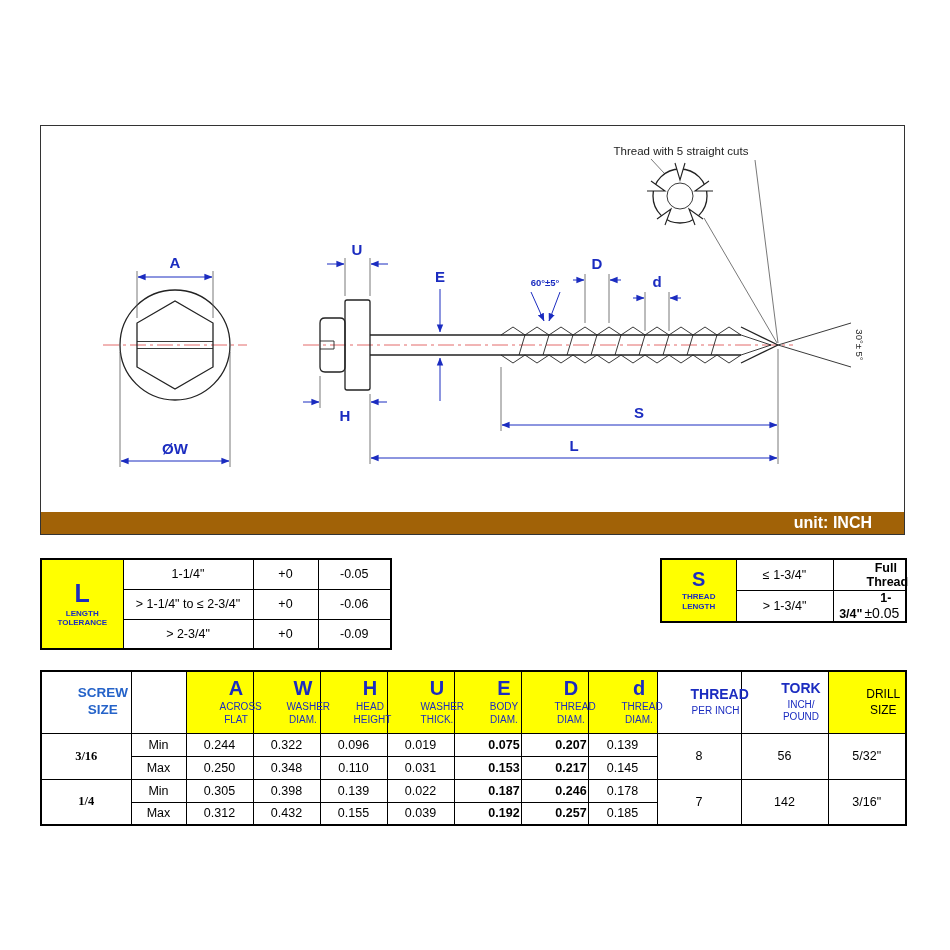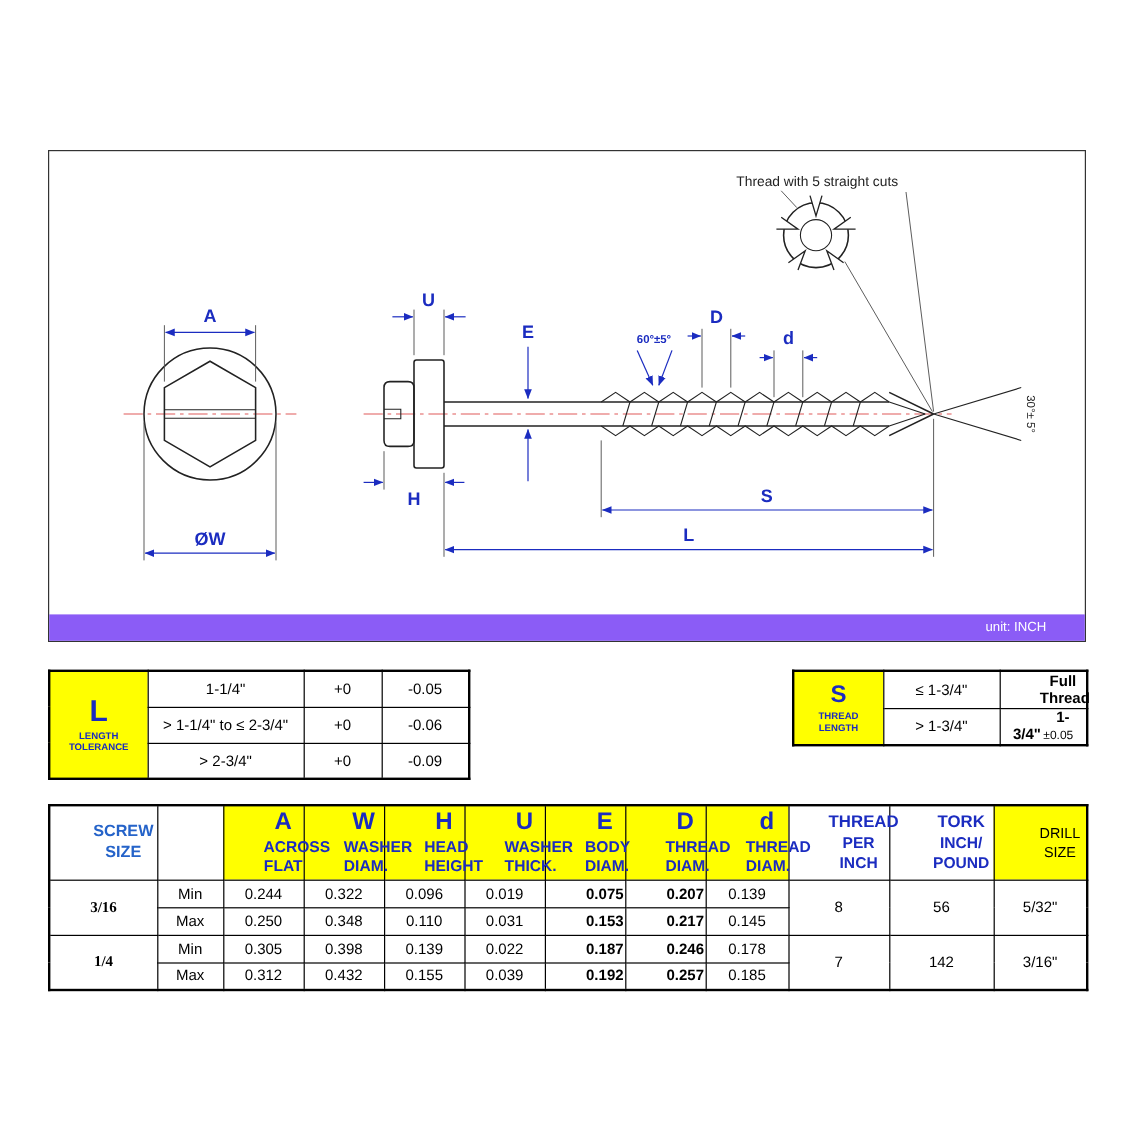--- a/index.html
+++ b/index.html
@@ -2,22 +2,22 @@
 <html><head>
 <meta charset="utf-8">
 <style>
   * { margin:0; padding:0; box-sizing:border-box; }
   html,body { width:950px; height:950px; background:#fff; font-family:"Liberation Sans", sans-serif; }
   .page { position:relative; width:950px; height:950px; background:#fff; overflow:hidden; }
 
   
   .drawing-box { position:absolute; left:40px; top:125px; width:865px; height:410px; border:1.5px solid #333; background:#fff; }
   .drawing-box svg { display:block; }
-  .unit-bar { position:absolute; left:0; right:0; bottom:0; height:22px; background:#8b5cf6; color:#fff;
-              font-size:11px; font-weight:normal; line-height:22px; text-align:right; padding-right:32px; }
+  .unit-bar { position:absolute; left:0; right:0; bottom:0; height:22px; background:#a16207; color:#fff;
+              font-size:16px; font-weight:bold; line-height:22px; text-align:right; padding-right:32px; }
 
   
   .ln  { fill:none; stroke:#222; stroke-width:1.3; }
   .ln2 { fill:none; stroke:#222; stroke-width:0.9; }
   .ext { fill:none; stroke:#555; stroke-width:0.8; }
   .dim { fill:none; stroke:#1b2cc0; stroke-width:1; }
   .cl  { fill:none; stroke:#e05a5a; stroke-width:0.9; stroke-dasharray:16 4 3 4; }
   .dimtxt  { fill:#1b2cc0; font:bold 15px "Liberation Sans", sans-serif; text-anchor:middle; }
   .angtxt  { fill:#1b2cc0; font:bold 9.5px "Liberation Sans", sans-serif; text-anchor:middle; }
   .notetxt { fill:#222; font:11.5px "Liberation Sans", sans-serif; text-anchor:middle; }
@@ -33,29 +33,29 @@
   .hdr-cap { font-size:8px; font-weight:bold; color:#1b2cc0; white-space:pre-line; line-height:1.2; margin-top:2px; }
 
   
   .tol-table { left:40px; top:558px; width:352px; }
   .tol-table td { height:30px; font-size:12.5px; }
 
   
   .thr-table { left:660px; top:558px; width:247px; }
   .thr-table td { height:31px; font-size:12.5px; }
   .bold { font-weight:bold;padding-left:33px; }
-  .tol-small { font-size:10px; margin-left:2px; }
+  .tol-small { font-size:14px; margin-left:2px; }
 
   
   .spec-table { left:40px; top:670px; width:867px; }
   .spec-table th { height:62px; vertical-align:middle;padding-left:33px; }
   .spec-table td { height:23px; font-size:12.5px; }
   .size-hdr { font-size:13.5px; font-weight:bold; color:#2563c9; white-space:pre-line; line-height:1.25; }
   .dim-letter { font-size:20px; font-weight:bold; color:#1b2cc0; line-height:1; }
-  .dim-cap { font-size:13px; font-weight:bold; color:#1b2cc0; white-space:pre-line; line-height:1.25; margin-top:3px; }
+  .dim-cap { font-size:10px; font-weight:normal; color:#1b2cc0; white-space:pre-line; line-height:1.25; margin-top:3px; }
   .plain-title { font-size:14px; font-weight:bold; color:#1b2cc0; line-height:1.1; }
   .drill-hdr { font-size:12px; font-weight:normal; color:#000; white-space:pre-line; line-height:1.35; }
   .size-cell { font-size:13.5px; font-weight:bold;font-family:Liberation Serif, serif; }
   .mm-cell { font-size:11px; }
 </style>
 </head>
 <body>
 
 <div class="page">
 

